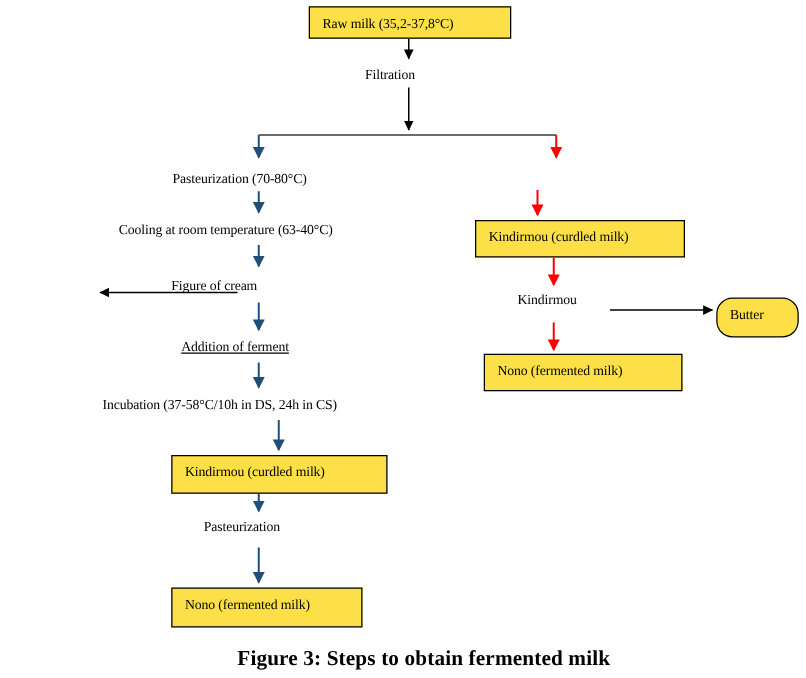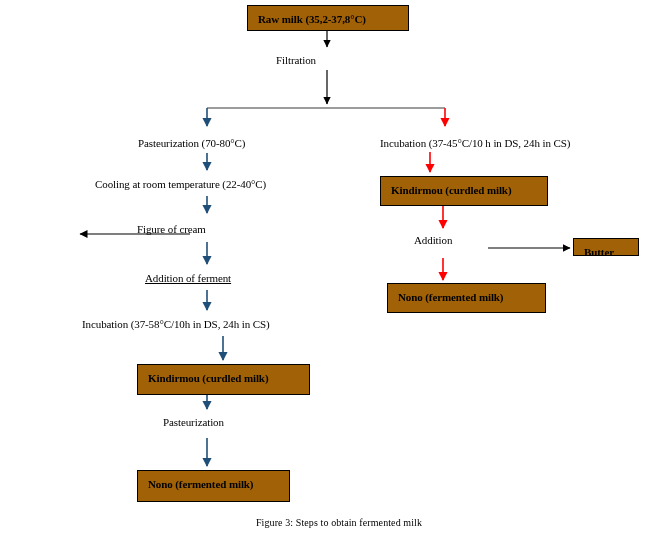--- a/index.html
+++ b/index.html
@@ -9,56 +9,55 @@
     font-family:"Liberation Serif","DejaVu Serif",serif;
     color:#000;
     position:relative;
     overflow:hidden;
   }
   #stage{position:absolute;left:0;top:0;width:645px;height:542px;}
   svg.arrows{position:absolute;left:0;top:0;width:645px;height:542px;pointer-events:none;}
   .box{
     position:absolute;
     border:1px solid #000;
-    background:#a16207;
+    background:#fde047;
     box-sizing:border-box;
     display:flex;
     align-items:flex-start;
     font-size:11px;
     line-height:1.1;
     letter-spacing:-0.1px;
-    font-weight:bold;
   }
   .box span{display:block;padding:7px 0 0 10px;white-space:nowrap;}
   .lbl{
     position:absolute;
     font-size:11px;
     white-space:nowrap;
     letter-spacing:-0.1px;
     line-height:1.1;
   }
   .caption{
     position:absolute;
     left:0;right:0;
     text-align:center;
-    font-size:10px;
-    font-weight:normal;
+    font-size:17px;
+    font-weight:bold;
     letter-spacing:0.1px;
     padding-left:33px;
   }
   
   #box-raw-milk       {left:247px;top:5px;  width:162px;height:26px;}
   #box-cream          {left:10px; top:218px;width:66px; height:32px;}
   #box-kindirmou-right{left:380px;top:176px;width:168px;height:30px;}
-  #box-butter         {left:573px;top:238px;width:66px; height:18px;}
+  #box-butter         {left:573px;top:238px;width:66px; height:32px;border-radius:13px;}
   #box-nono-right     {left:387px;top:283px;width:159px;height:30px;}
   #box-kindirmou-left {left:137px;top:364px;width:173px;height:31px;}
   #box-nono-left      {left:137px;top:470px;width:153px;height:32px;}
   
-  #lbl-filtration     {left:276px;top:54px;text-align:right;}
+  #lbl-filtration     {left:292px;top:54px;text-align:right;}
   #lbl-pasteurization {left:138px;top:137px;}
   #lbl-incubation-right{left:380px;top:137px;}
   #lbl-cooling        {left:95px; top:178px;}
   #lbl-removal-cream  {left:137px;top:223px;}
   #lbl-churning       {left:414px;top:234px;}
   #lbl-addition       {left:145px;top:272px;text-decoration:underline;}
   #lbl-incubation-left{left:82px; top:318px;}
   #lbl-homogenization {left:163px;top:416px;}
   #caption            {top:517px;}
 </style>
@@ -161,23 +160,22 @@
   <div class="box" id="box-kindirmou-left">
     <span>Kindirmou (curdled milk)</span>
   </div>
 
   <div class="box" id="box-nono-left">
     <span>Nono (fermented milk)</span>
   </div>
 
   <div class="lbl" id="lbl-filtration">Filtration</div>
   <div class="lbl" id="lbl-pasteurization">Pasteurization (70-80°C)</div>
-  <div class="lbl" id="lbl-incubation-right">Incubation (37-45°C/10 h in DS,  24h in CS)</div>
-  <div class="lbl" id="lbl-cooling">Cooling at room temperature (22-40°C)</div>
+  <div class="lbl" id="lbl-cooling">Cooling at room temperature (63-40°C)</div>
   <div class="lbl" id="lbl-removal-cream">Figure of cream</div>
-  <div class="lbl" id="lbl-churning">Addition</div>
+  <div class="lbl" id="lbl-churning">Kindirmou</div>
   <div class="lbl" id="lbl-addition">Addition of ferment</div>
   <div class="lbl" id="lbl-incubation-left">Incubation (37-58°C/10h in DS, 24h in CS)</div>
   <div class="lbl" id="lbl-homogenization">Pasteurization</div>
 
   <div class="caption" id="caption">Figure 3: Steps to obtain fermented milk</div>
 
 </div>
 
 </body></html>

